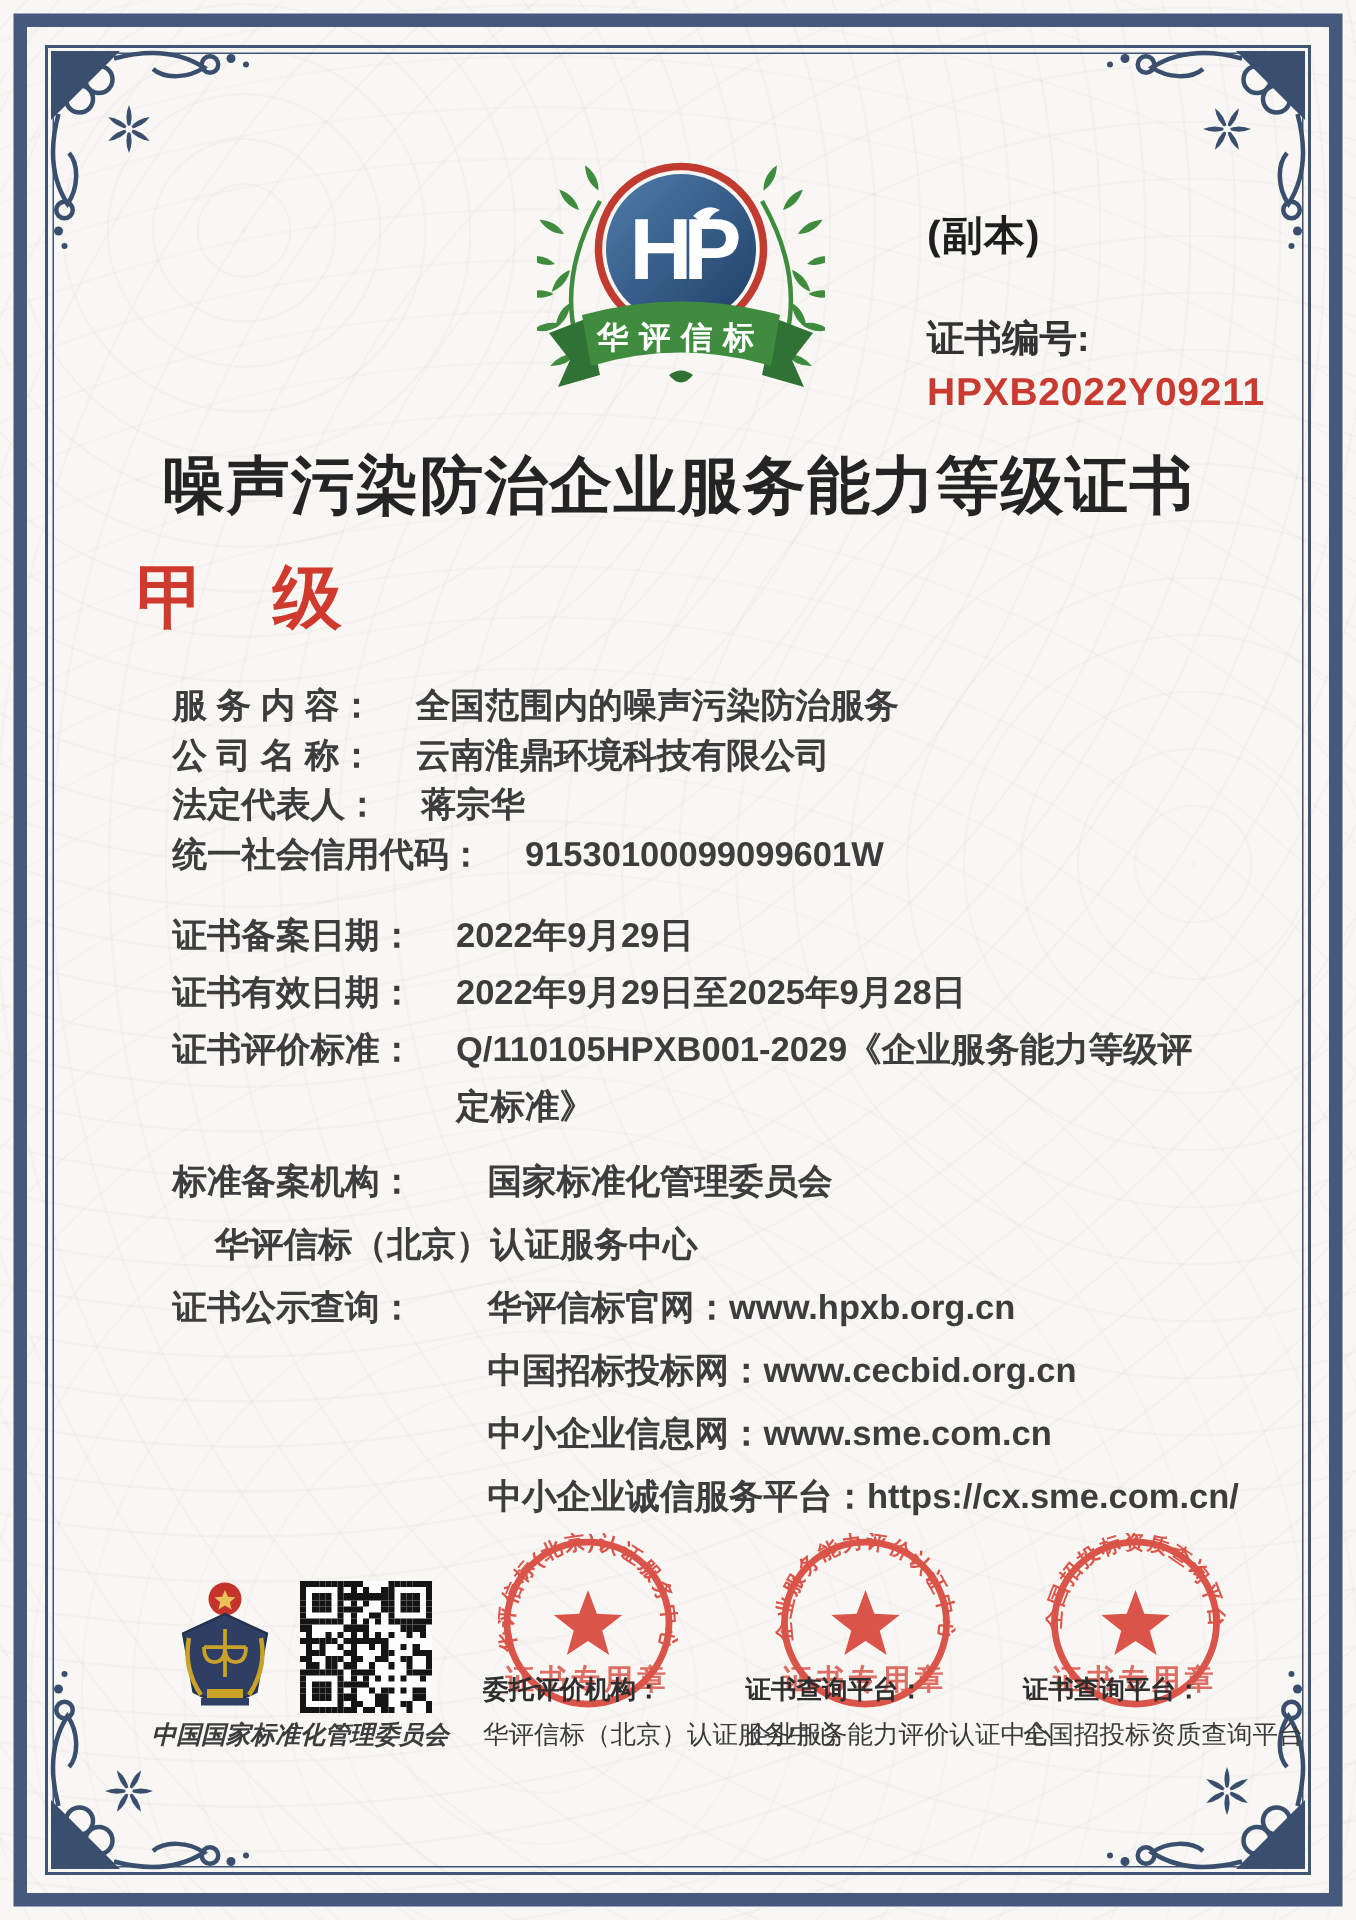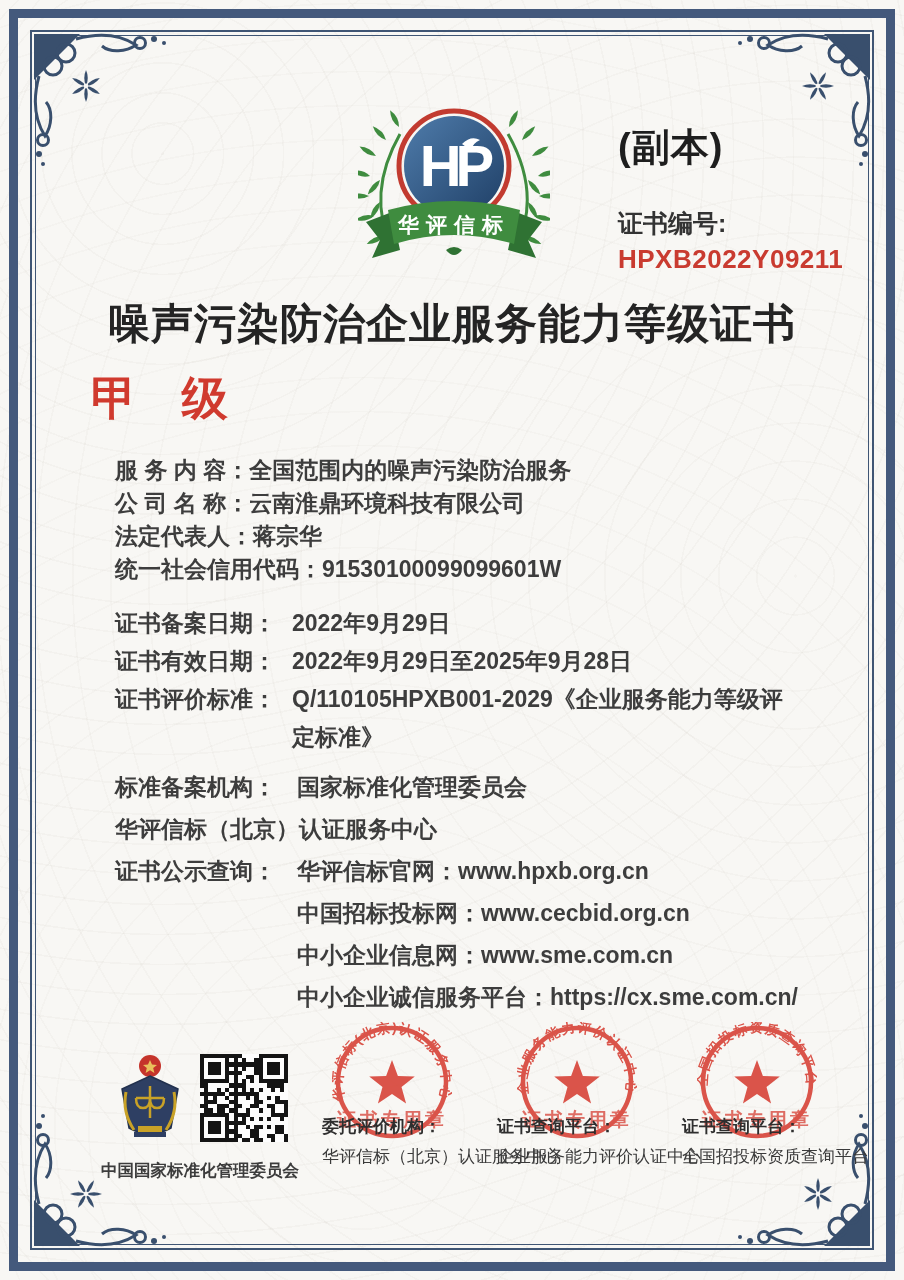--- a/index.html
+++ b/index.html
@@ -18,46 +18,46 @@
   .frame-thin2{position:absolute;inset:35px;border:1px solid #3f5574;pointer-events:none;}
   .corner{position:absolute;width:150px;height:150px;pointer-events:none;color:#394f6d;}
   .corner.tl{top:30px;left:30px;}
   .corner.tr{top:30px;right:30px;transform:rotate(90deg);}
   .corner.br{bottom:30px;right:30px;transform:rotate(180deg);}
   .corner.bl{bottom:30px;left:30px;transform:rotate(270deg);}
   
   .header{position:absolute;top:0;left:0;right:0;height:288px;}
   .logo{position:absolute;left:358px;top:98px;width:192px;height:184px;}
   .side-info{position:absolute;left:618px;top:122px;width:250px;}
-  .copy-label{font-size:38px;font-weight:bold;color:#1e1e1e;letter-spacing:1px;}
+  .copy-label{font-size:27px;font-weight:bold;color:#1e1e1e;letter-spacing:1px;margin-top:17px;}
   .certno-label{margin-top:34px;font-size:25px;font-weight:bold;color:#333;}
   .certno{margin-top:4px;font-size:26px;font-weight:bold;color:#c93b30;letter-spacing:.5px;}
   
   .content{position:absolute;top:288px;left:75px;width:754px;}
   .title{font-size:42px;font-weight:900;color:#242424;text-align:center;letter-spacing:1px;margin-top:8px;}
   .grade{font-size:46px;font-weight:900;color:#d03a2e;text-align:left;letter-spacing:16px;margin-top:16px;text-indent:16px;}
   .group{margin-left:40px;}
   .g1{margin-top:24px;}
   .g2{margin-top:18px;}
   .g3{margin-top:10px;}
   .row{display:flex;align-items:baseline;font-weight:bold;color:#3d3d3d;font-size:23px;}
   .g1 .row{line-height:33px;}
-  .g2 .row{line-height:38px;gap:16px;}
+  .g2 .row{line-height:38px;}
   .g3 .row{line-height:42px;gap:21px;}
   .row .lbl{flex:0 0 auto;white-space:pre;}
-  .row .val{flex:0 1 auto;}
+  .row .val{flex:0 1 auto;margin-left:28px;}
   .row .val.narrow{max-width:505px;}
   .row .ghost{visibility:hidden;white-space:pre;}
   
   .footer{position:absolute;top:1020px;left:0;right:0;height:200px;}
   .emblem{position:absolute;left:112px;top:32px;width:76px;height:90px;}
   .qr{position:absolute;left:200px;top:34px;width:88px;height:88px;display:grid;grid-template-columns:repeat(21,1fr);grid-template-rows:repeat(21,1fr);background:#fdfdfd;}
   .qr div{background:transparent;}
   .qr div.on{background:#141414;}
-  .committee{position:absolute;left:88px;top:140px;width:224px;text-align:center;font-size:16.5px;font-weight:bold;color:#3c3c3c;}
+  .committee{position:absolute;left:88px;top:126px;width:224px;text-align:center;font-size:16.5px;font-weight:bold;color:#3c3c3c;font-style:italic;}
   .seal{position:absolute;top:2px;width:120px;height:120px;z-index:1;opacity:.92;}
   .seal.s0{left:332px;} .seal.s1{left:517px;} .seal.s2{left:697px;}
   .seal-caption{position:absolute;z-index:2;width:270px;}
   .seal-caption .cap-lbl{font-size:17px;font-weight:bold;color:#2e2e2e;line-height:22px;}
   .seal-caption .cap-val{margin-top:8px;font-size:17px;color:#3a3a3a;line-height:22px;white-space:nowrap;}
   .sc0{left:322px;top:96px;} .sc1{left:497px;top:96px;} .sc2{left:682px;top:96px;}
   .seal-ring{fill:none;stroke:#d8473c;stroke-width:4.5;}
   .seal-star{fill:#d8473c;}
   .seal-arc-text{font-size:13.5px;font-weight:bold;fill:#d8473c;letter-spacing:1.5px;}
   .seal-stamp-text{font-size:19px;font-weight:bold;fill:#d8473c;letter-spacing:3px;opacity:.85;}

